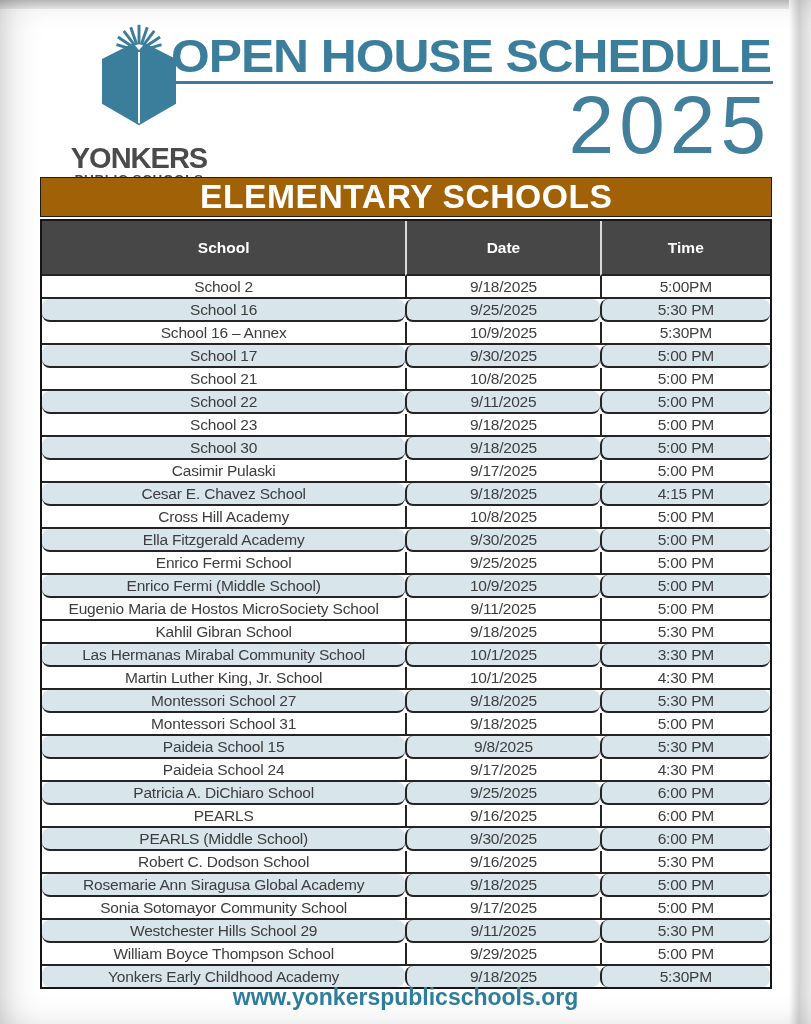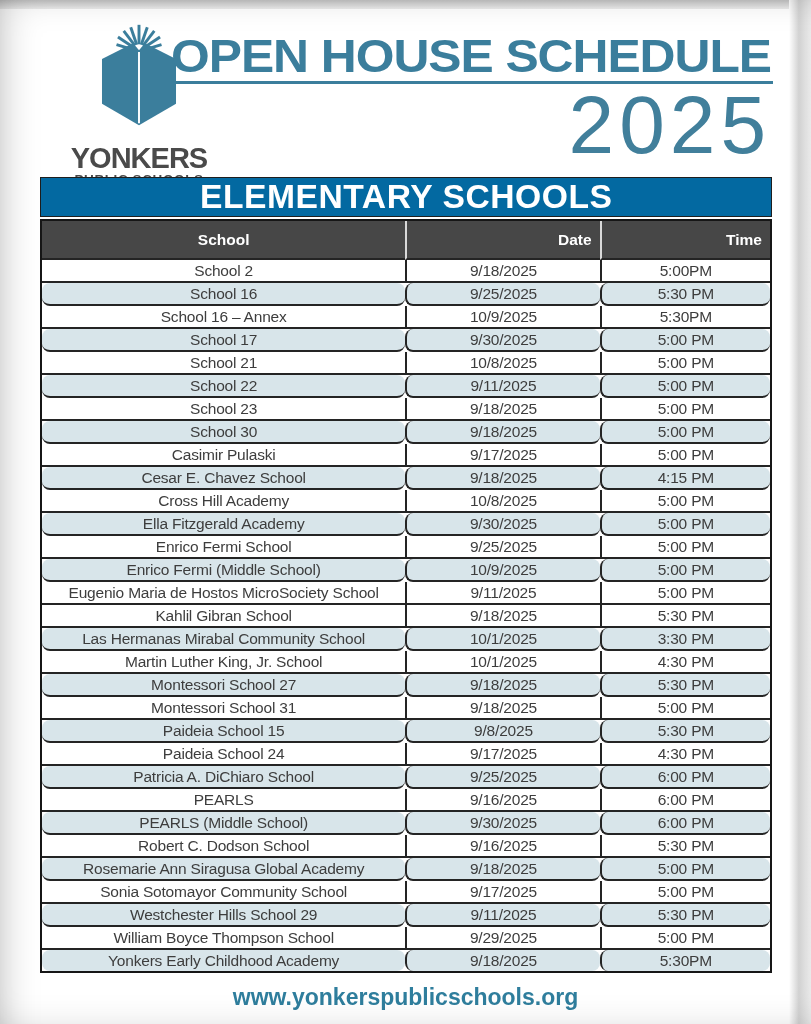--- a/index.html
+++ b/index.html
@@ -26,33 +26,33 @@
   
   .title{position:absolute;right:40px;top:28px;white-space:nowrap;
     color:#3b7e9c;font-weight:bold;font-size:47px;letter-spacing:-1px;
     transform:scaleX(1.06);transform-origin:right center;}
   .title-underline{position:absolute;left:150px;right:38px;top:81px;height:3px;background:#3b7e9c;}
   .year{position:absolute;right:40px;top:84px;color:#417f9b;font-size:82px;
     font-weight:400;line-height:1;letter-spacing:5px;}
 
   
   .banner{position:absolute;left:40px;width:732px;top:177px;height:40px;
-    background:#0369a1;border:1px solid #1e1e1e;box-sizing:border-box;
+    background:#a16207;border:1px solid #1e1e1e;box-sizing:border-box;
     display:flex;align-items:center;justify-content:center;}
   .banner span{color:#ffffff;font-weight:bold;font-size:33px;letter-spacing:.5px;
     transform:scaleX(1.02);}
 
   
   .sched{position:absolute;left:40px;top:219px;width:732px;
     border-collapse:separate;border-spacing:0;table-layout:fixed;
     border:2px solid #161616;}
   .sched th{
     background:#474747;color:#ffffff;font-weight:bold;font-size:15.5px;
-    height:21px;padding:8px;text-align:center;border-bottom:2px solid #242424;}
-  .sched th + th{border-left:2px solid #d9d9d9;text-align:right;}
+    height:21px;padding:16px;text-align:center;border-bottom:2px solid #242424;}
+  .sched th + th{border-left:2px solid #d9d9d9;}
   .sched td{
     color:#3d3d3d;font-size:15.5px;letter-spacing:-.2px;height:21px;padding:0;
     text-align:center;border-bottom:2px solid #242424;background:#ffffff;
     overflow:hidden;white-space:nowrap;}
   .sched td + td{border-left:2px solid #242424;}
   .sched tr:last-child td{border-bottom:none;}
   .sched tr.alt td{background:#d8e5ea;border-radius:8px;}
 
   
   .footer-url{position:absolute;left:0;top:984px;width:100%;text-align:center;

